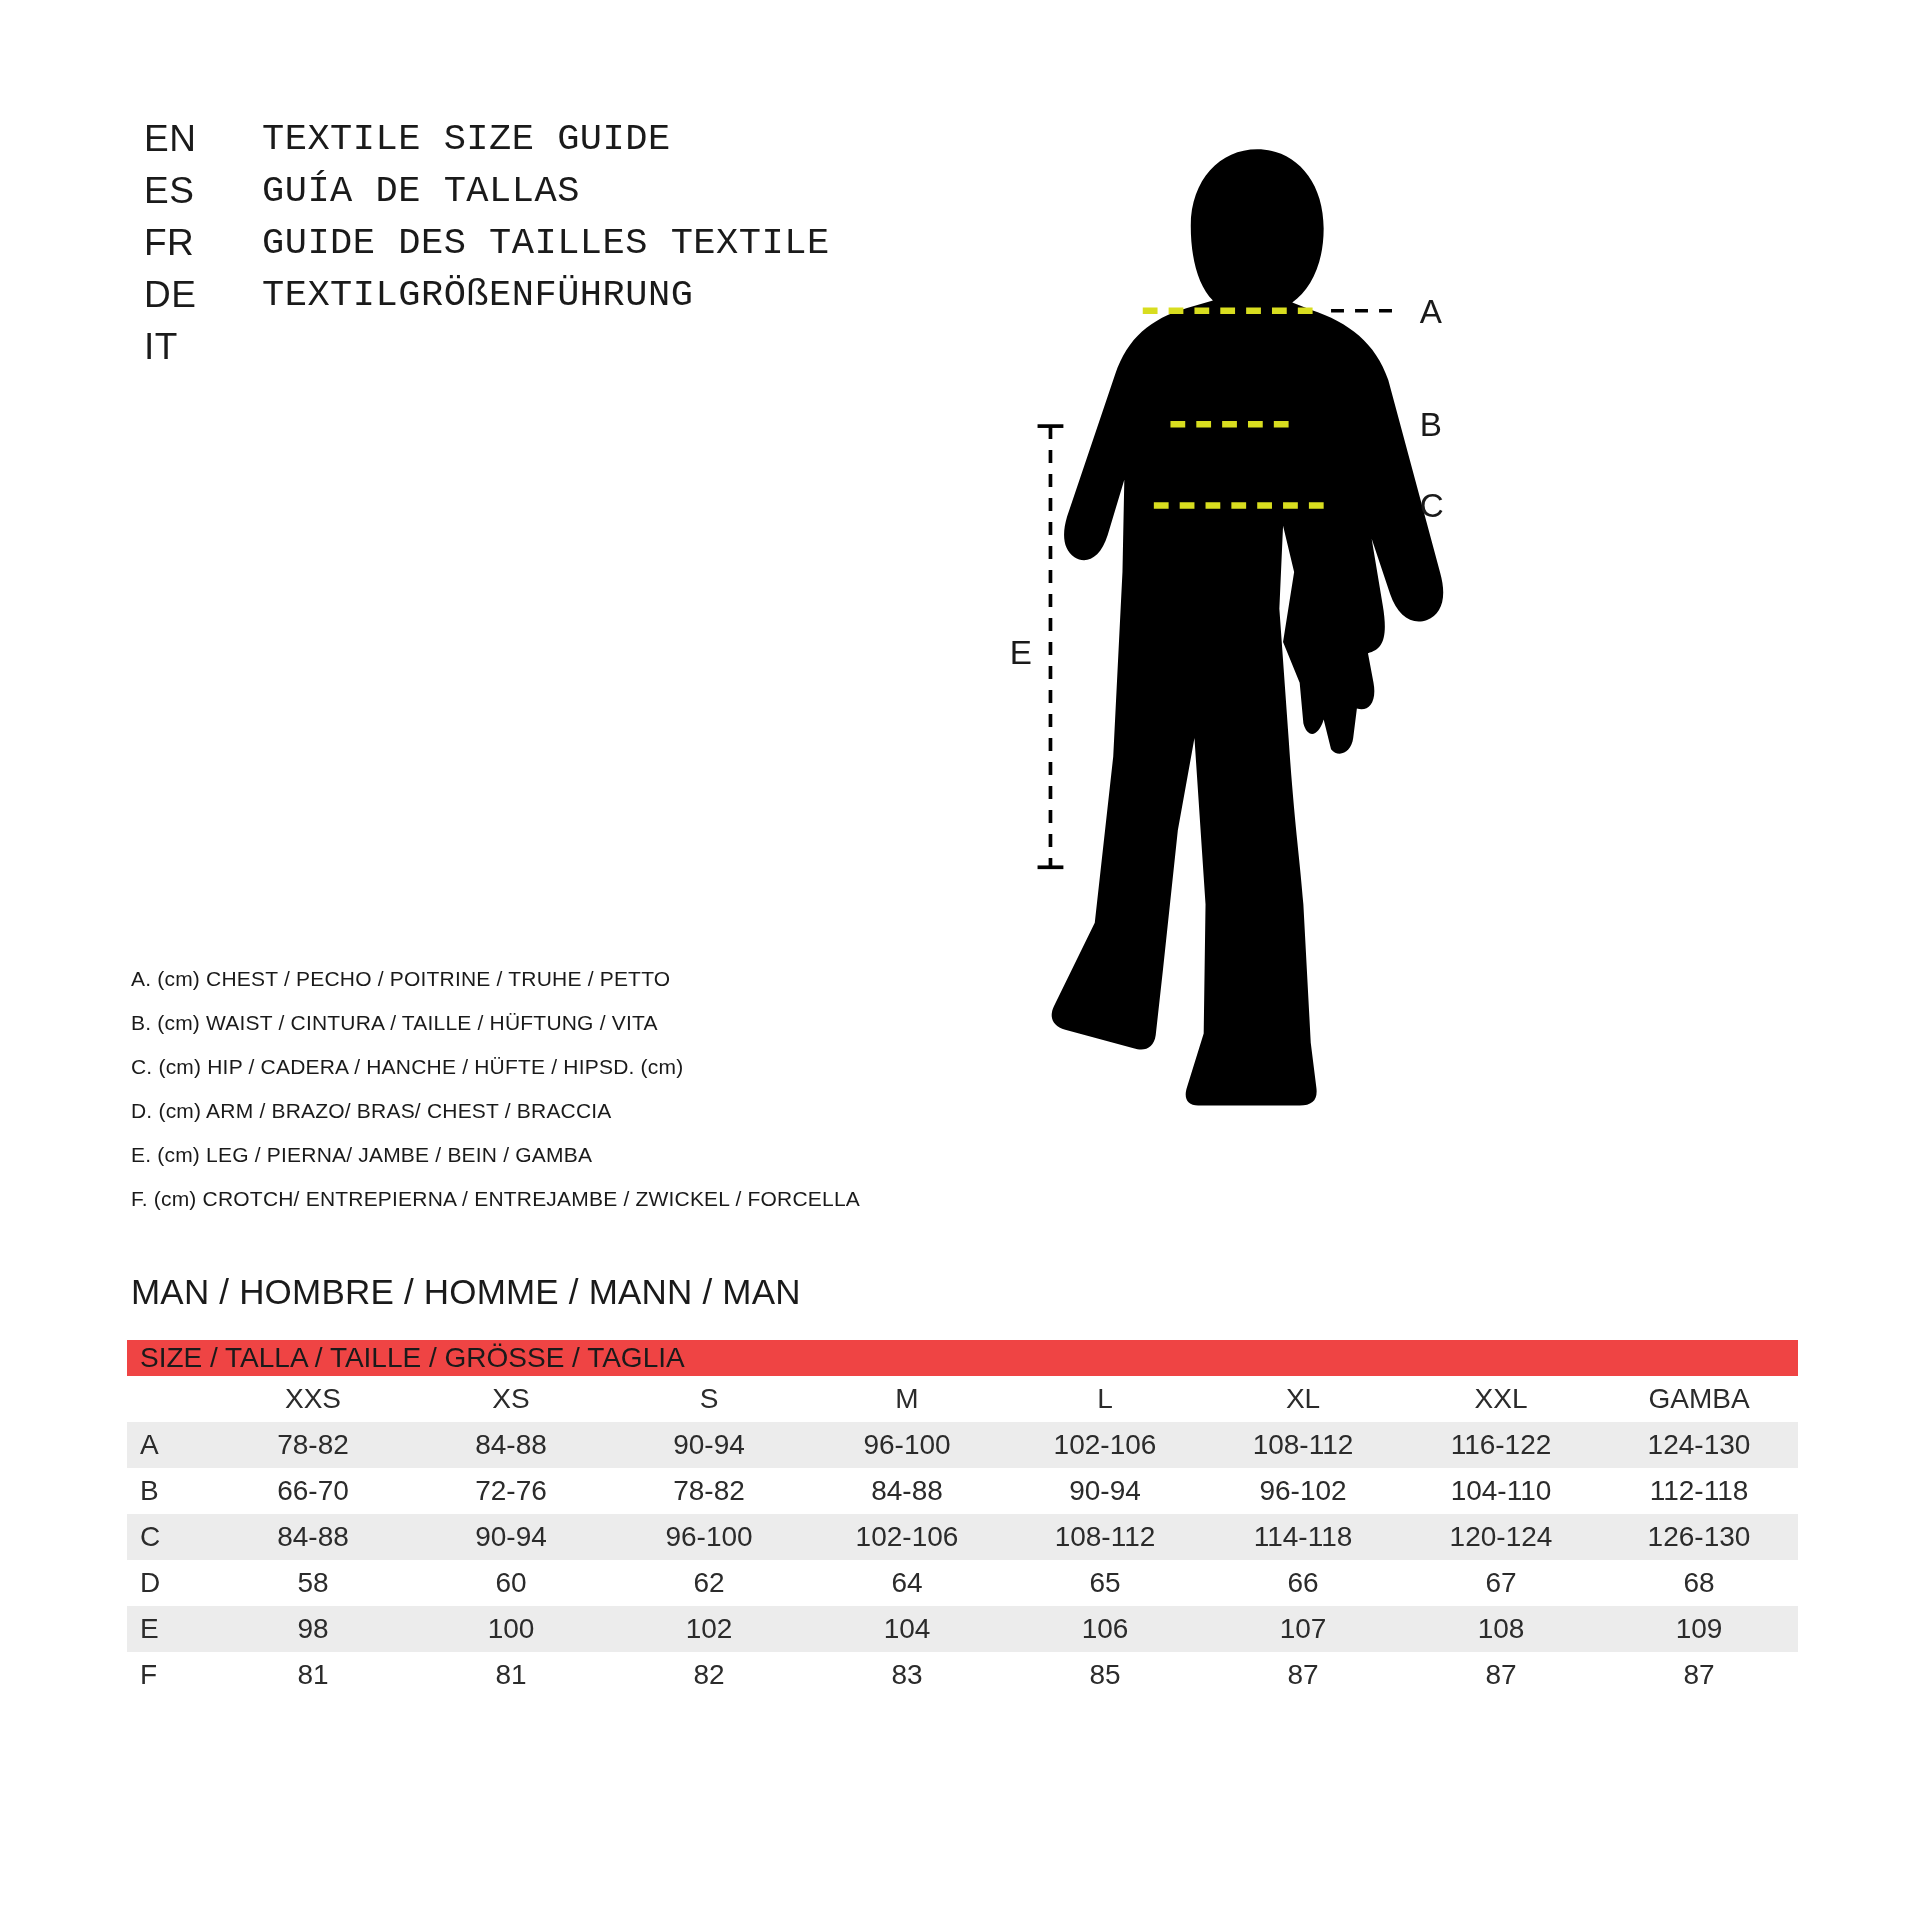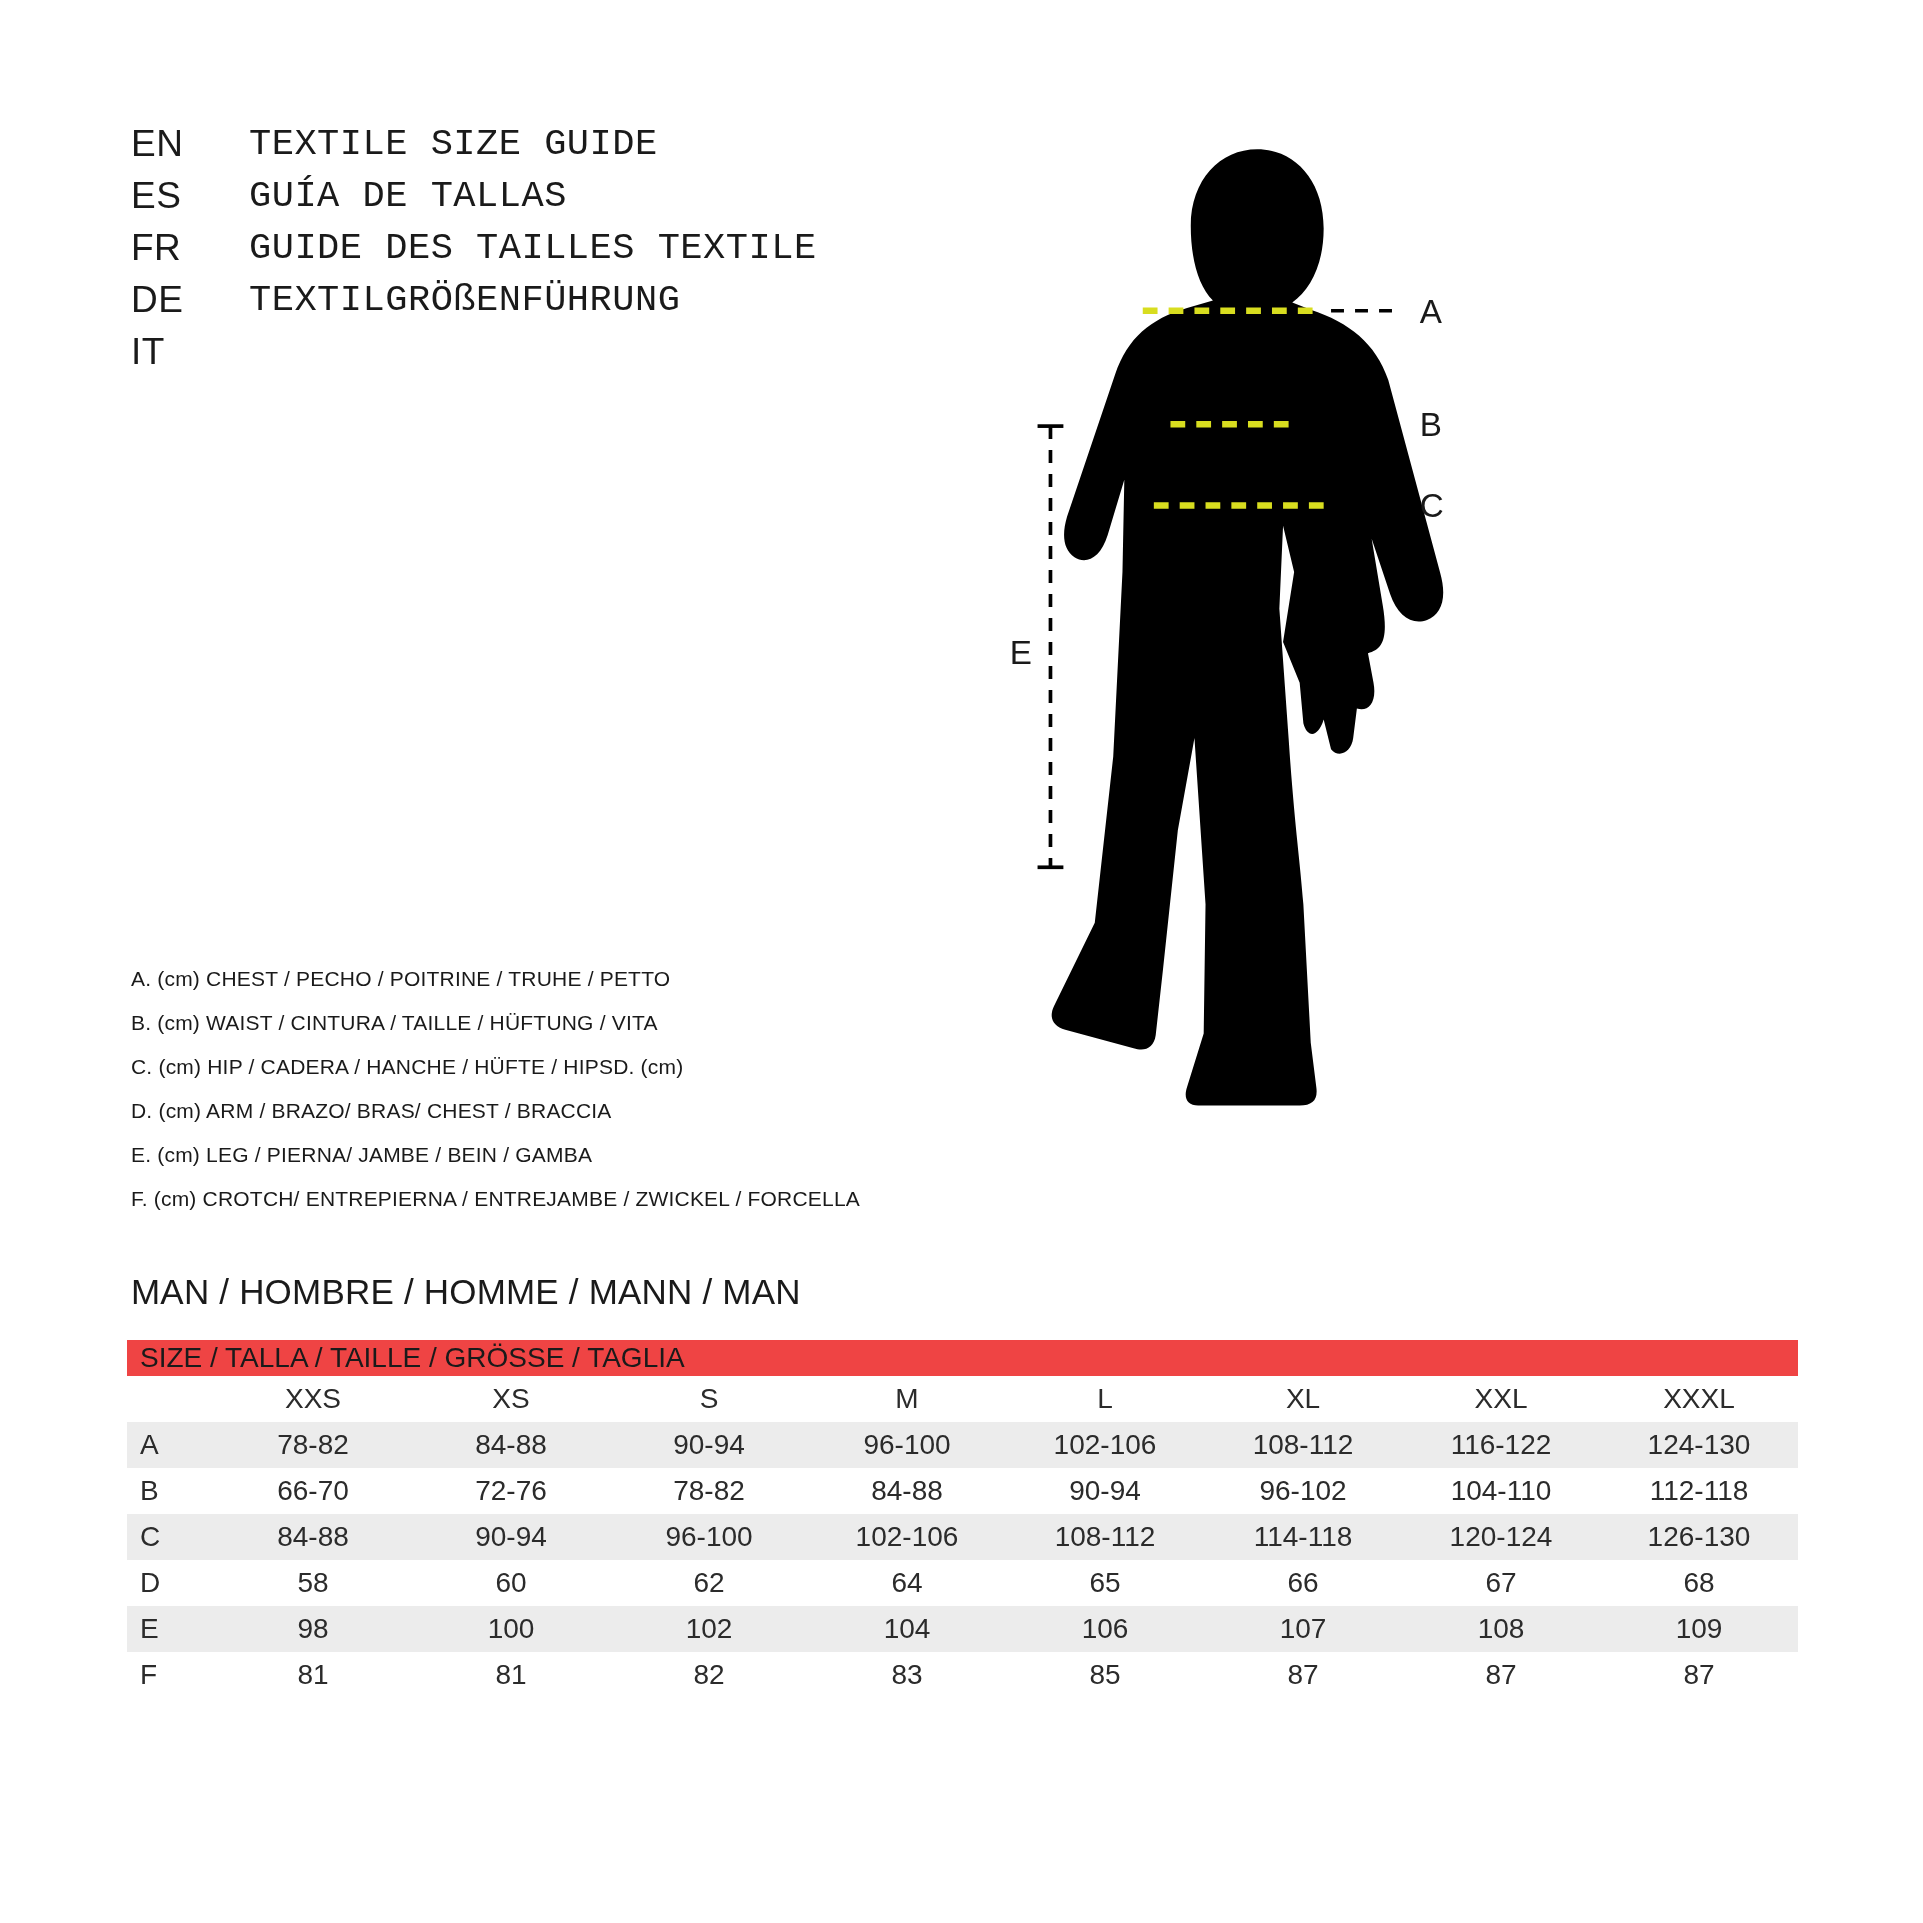--- a/index.html
+++ b/index.html
@@ -17,22 +17,23 @@
   }
 
   
   .title-block {
     position: absolute;
     left: 131px;
     top: 118px;
   }
   .title-row {
     display: flex;
-    align-items: center;
+    align-items: flex-start;
     height: 52px;
+    margin-left: 13px;
   }
   .title-lang {
     width: 118px;
     font-size: 37px;
     letter-spacing: 0.5px;
   }
   .title-text {
     font-size: 37px;
     letter-spacing: 0.5px;
     font-family: Liberation Mono, monospace;
@@ -249,21 +250,21 @@
     </tr>
     <tr>
       <td class="rowlabel"></td>
       <td class="colhead">XXS</td>
       <td class="colhead">XS</td>
       <td class="colhead">S</td>
       <td class="colhead">M</td>
       <td class="colhead">L</td>
       <td class="colhead">XL</td>
       <td class="colhead">XXL</td>
-      <td class="colhead">XXXL</td>
+      <td class="colhead">GAMBA</td>
       <td></td>
     </tr>
 
     <tr class="row-alt">
       <td class="rowlabel">A</td>
       <td>78-82</td>
       <td>84-88</td>
       <td>90-94</td>
       <td>96-100</td>
       <td>102-106</td>

